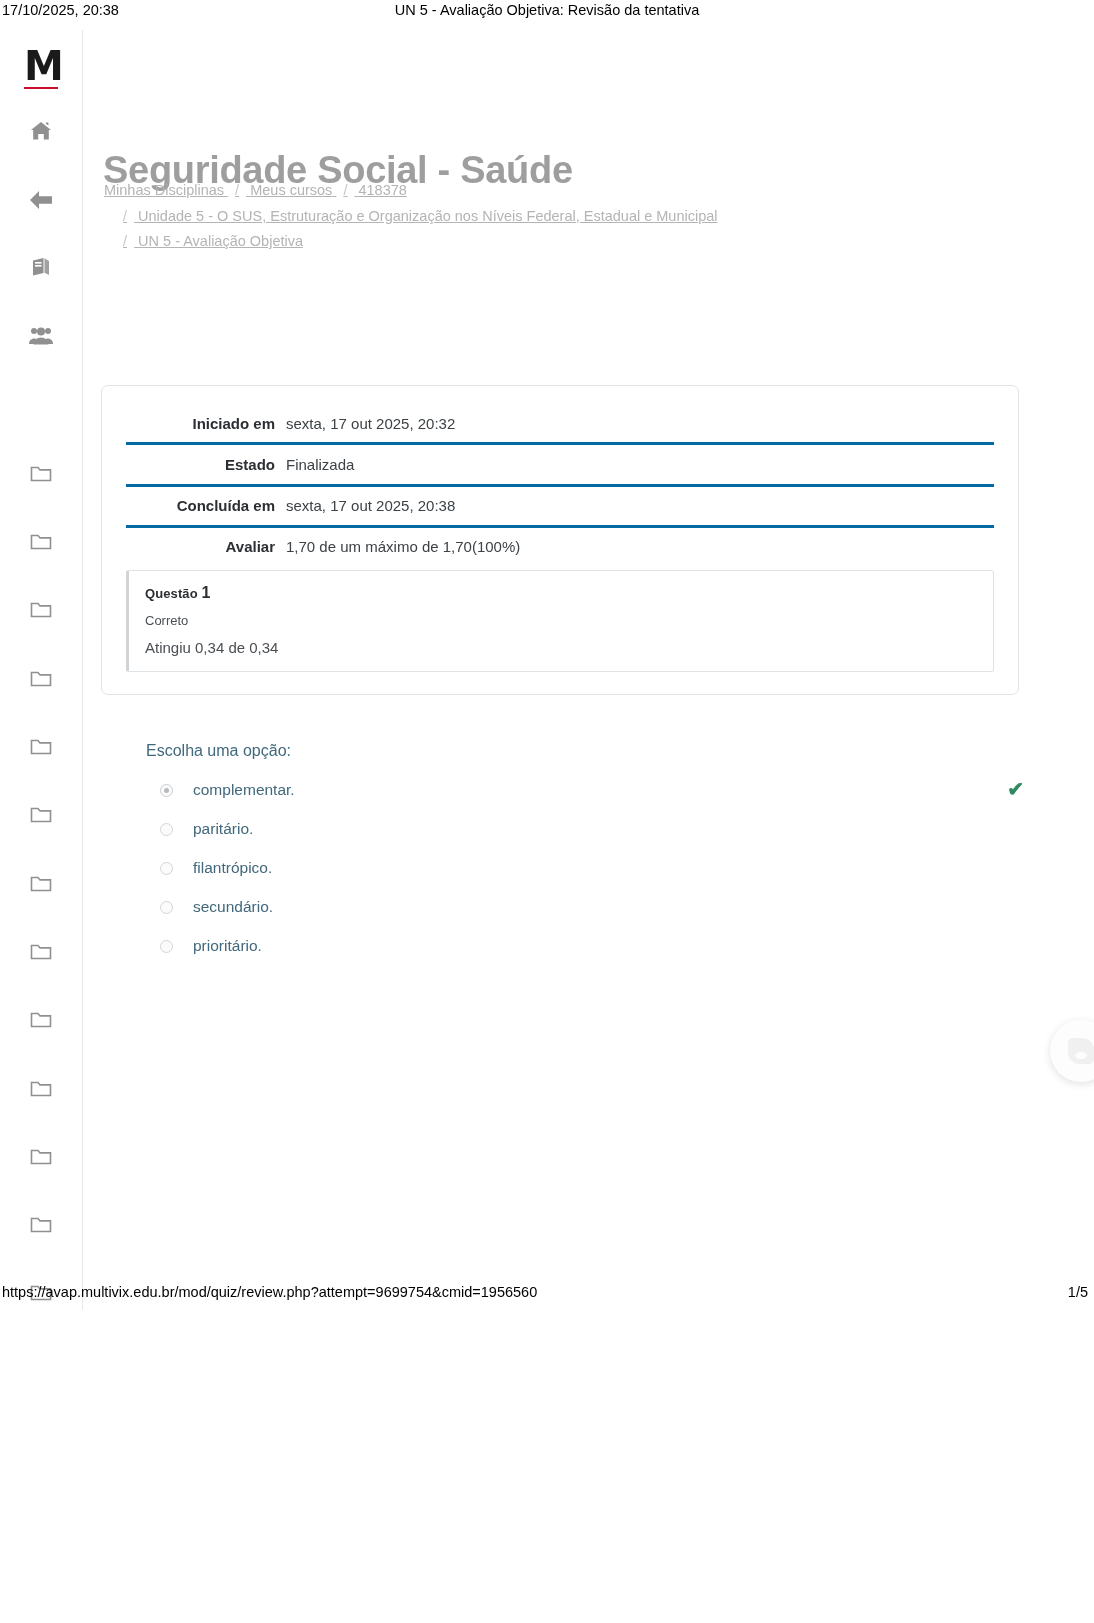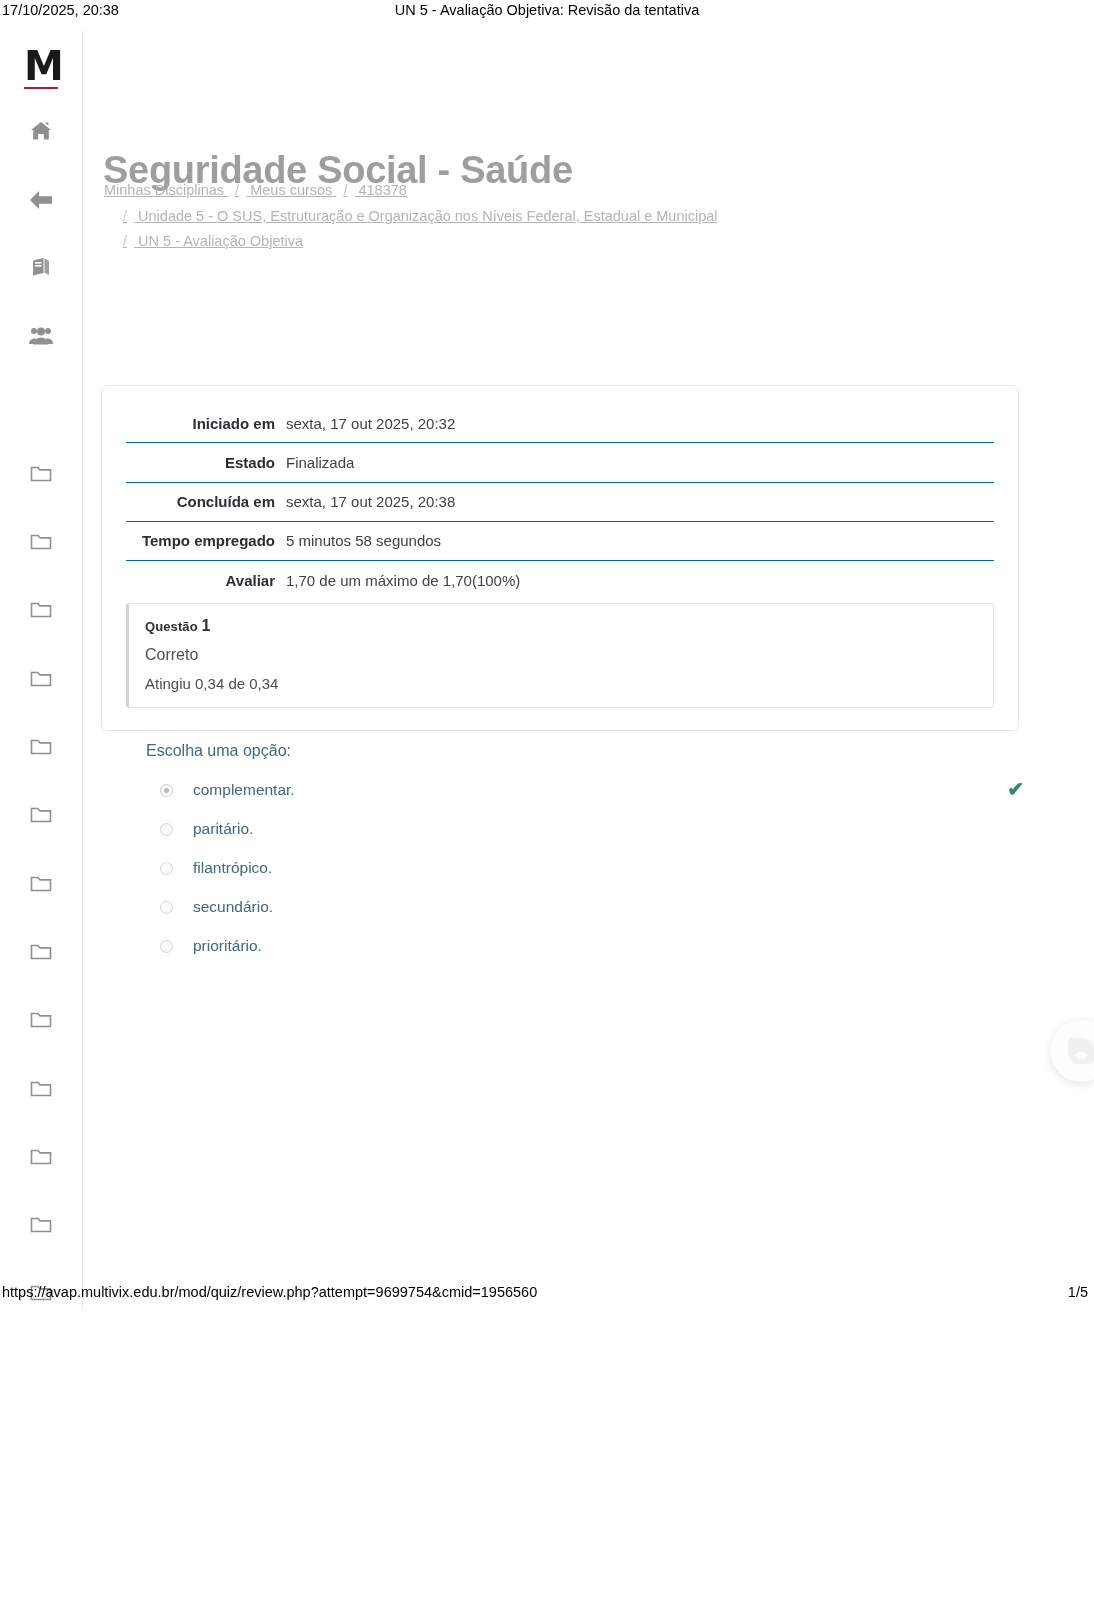--- a/index.html
+++ b/index.html
@@ -118,21 +118,21 @@
     background: #fff;
     border: 1px solid #e3e3e3;
     border-radius: 7px;
     padding: 18px 24px 22px 24px;
   }
   table.info {
     width: 100%;
     border-collapse: collapse;
     font-size: 15px;
   }
-  table.info tr { border-top: 1px solid #0369a1; }
+  table.info tr { border-top: 3px solid #0369a1; }
   table.info tr:first-child { border-top: none; }
   table.info th {
     text-align: right;
     vertical-align: top;
     font-weight: 700;
     color: #2b2f33;
     width: 160px;
     padding: 7.5px 11px 7.5px 0;
     line-height: 1.55;
   }
@@ -159,21 +159,21 @@
     font-weight: 700;
     color: #2b2f33;
     letter-spacing: .1px;
     margin-bottom: 11px;
   }
   .qbox .qnum b {
     font-size: 16px;
     font-weight: 700;
   }
   .qbox .qstate {
-    font-size: 16px;
+    font-size: 13px;
     color: #4a4f54;
     margin-bottom: 11px;
   }
   .qbox .qmark {
     font-size: 15px;
     color: #4a4f54;
   }
 
   
   .qbody {
@@ -534,24 +534,20 @@
             <th>Iniciado em</th>
             <td>sexta, 17 out 2025, 20:32</td>
           </tr>
           <tr>
             <th>Estado</th>
             <td>Finalizada</td>
           </tr>
           <tr>
             <th>Concluída em</th>
             <td>sexta, 17 out 2025, 20:38</td>
-          </tr>
-          <tr>
-            <th>Tempo empregado</th>
-            <td>5 minutos 58 segundos</td>
           </tr>
           <tr>
             <th>Avaliar</th>
             <td>1,70 de um máximo de 1,70(100%)</td>
           </tr>
         </tbody>
       </table>
 
       <div class="qbox">
         <div class="qnum">

